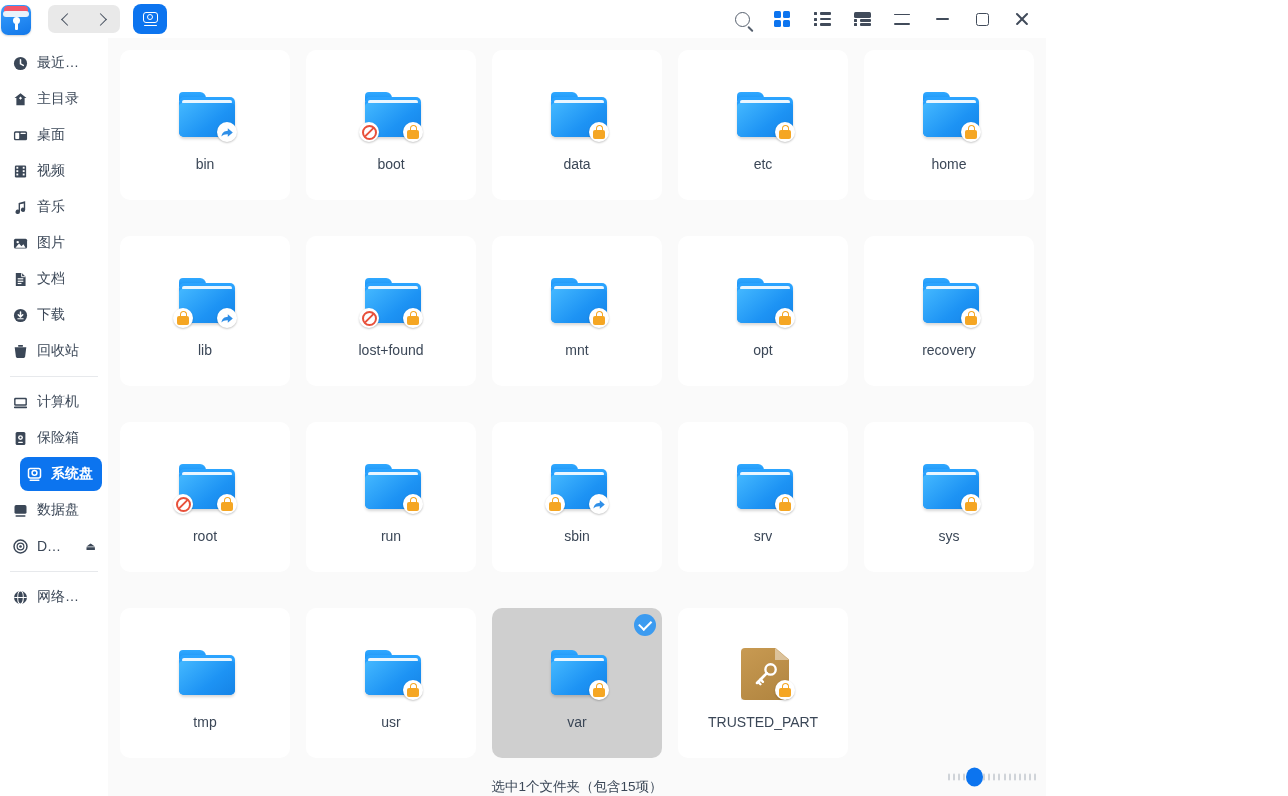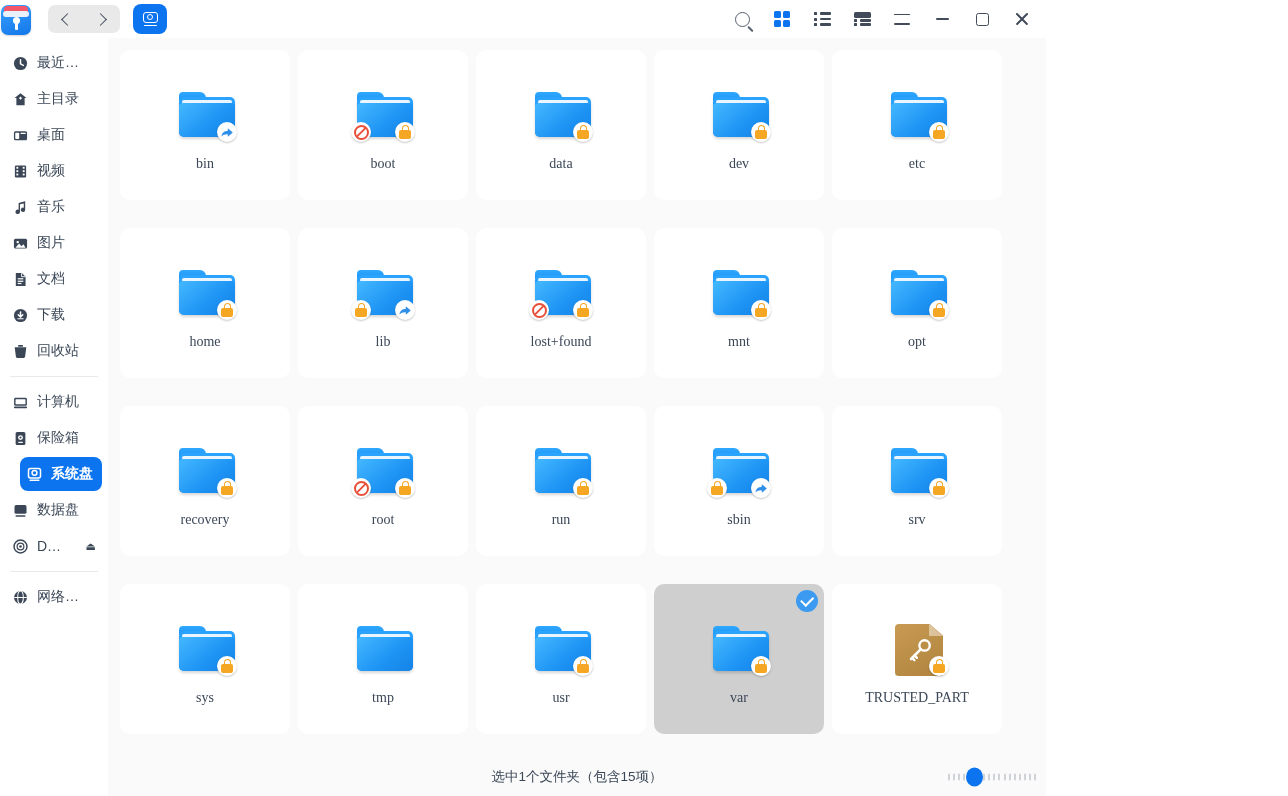--- a/index.html
+++ b/index.html
@@ -148,23 +148,22 @@
   .content {
     flex: 1 1 auto; background: #fafafa;
     position: relative; overflow: hidden;
     display:flex; flex-direction:column;
   }
   .grid-area {
     flex: 1 1 auto;
     padding: 12px 10px 0 12px;
     display: flex; flex-wrap: wrap;
     align-content: flex-start;
-    gap: 8px;
+    gap: 16px;
     overflow: hidden;
-    font-family: Liberation Serif, serif;
   }
   .cell {
     width: 170px; height: 150px;
     margin: 0 0 20px 0;
     display: flex; flex-direction: column; align-items: center; justify-content: center;
     border-radius: 10px; cursor: pointer; position: relative;
     background: #ffffff;
   }
   .cell.selected { background: #cfcfcf; }
   .icon-wrap { width: 72px; height: 72px; position: relative; margin-bottom: 6px; }
@@ -239,21 +238,21 @@
   }
   .check-sel::after{
     content:""; width:10px; height:5.5px;
     border-left:2.2px solid #fff; border-bottom:2.2px solid #fff;
     transform: rotate(-45deg); margin-top:-3px;
   }
 
   
   .statusbar {
     flex: 0 0 38px; height: 38px; position: relative;
-    display:flex; align-items:center; justify-content:center;
+    display:flex; align-items:flex-end; justify-content:center;
     background: #fafafa;
   }
   .status-text { font-size: 13.5px; color: #3b4757; }
   .slider {
     position:absolute; right: 10px; top: 50%; transform: translateY(-50%);
     width: 88px; height: 20px; display:flex; align-items:center; cursor:pointer;
   }
   .ticks { position:absolute; left:0; top:50%; transform:translateY(-50%);
            width:88px; display:flex; justify-content:space-between; }
   .ticks i { display:block; width:2px; height:7px; background:#cfd3d8; border-radius:1px;}
@@ -548,37 +547,20 @@
                 <i class="front"></i>
               </span>
               <span class="badge br">
                 <span class="lock">
                   <i class="shack"></i>
                   <i class="bd"></i>
                 </span>
               </span>
             </div>
             <div class="cell-label">data</div>
-          </div>
-          <div class="cell">
-            <div class="icon-wrap">
-              <span class="folder">
-                <i class="tab"></i>
-                <i class="back"></i>
-                <i class="stripe"></i>
-                <i class="front"></i>
-              </span>
-              <span class="badge br">
-                <span class="lock">
-                  <i class="shack"></i>
-                  <i class="bd"></i>
-                </span>
-              </span>
-            </div>
-            <div class="cell-label">dev</div>
           </div>
           <div class="cell">
             <div class="icon-wrap">
               <span class="folder">
                 <i class="tab"></i>
                 <i class="back"></i>
                 <i class="stripe"></i>
                 <i class="front"></i>
               </span>
               <span class="badge br">

